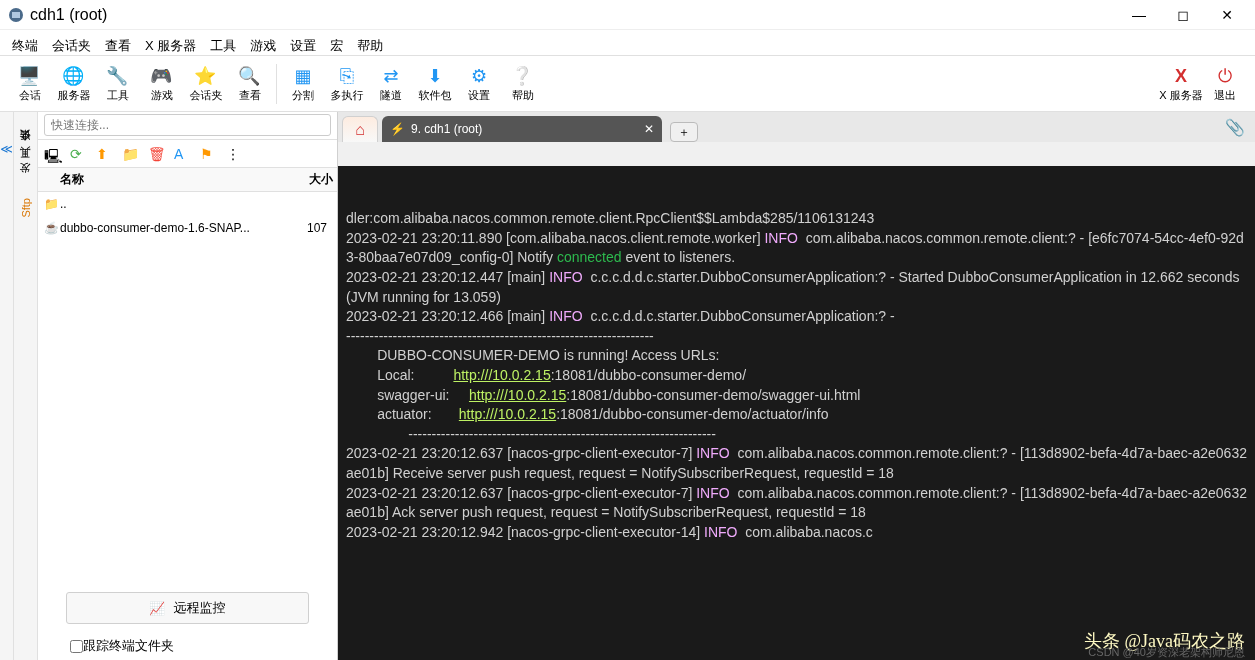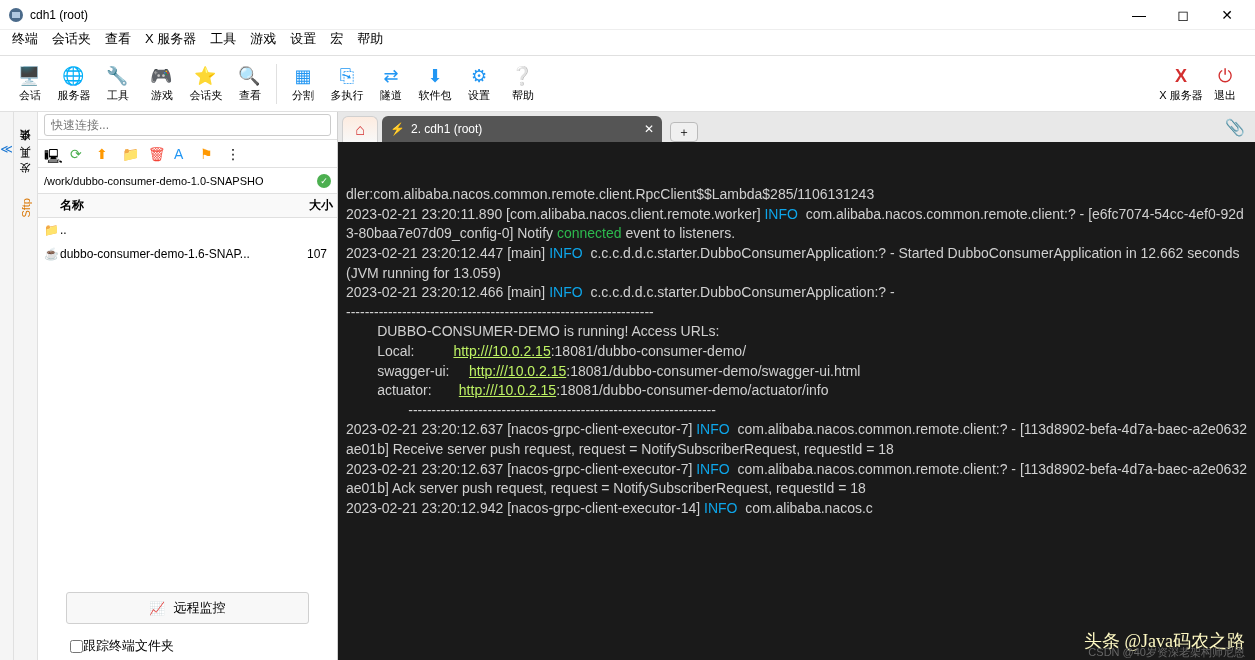--- a/index.html
+++ b/index.html
@@ -1,22 +1,22 @@
 <!DOCTYPE html>
 <html><head>
 <meta charset="utf-8">
 <style>
 * { box-sizing: border-box; margin: 0; padding: 0; font-family: "Microsoft YaHei", sans-serif; }
 body { width: 1255px; height: 660px; background: #fff; display: flex; flex-direction: column; overflow: hidden; }
 .titlebar { height: 30px; display: flex; align-items: center; padding: 0 8px; background: #fff; border-bottom: 1px solid #eee; }
 .titlebar-icon { width: 16px; height: 16px; margin-right: 6px; }
-.titlebar-text { font-size: 12px; flex: 1; }
+.titlebar-text { font-size: 16px; flex: 1; }
 .win-controls { display: flex; gap: 20px; padding-right: 8px; }
 .win-btn { width: 24px; height: 24px; display: flex; align-items: center; justify-content: center; cursor: pointer; font-size: 14px; }
-.menubar { height: 26px; display: flex; align-items: flex-start; padding: 0 12px; gap: 14px; font-size: 13px; border-bottom: 1px solid #e0e0e0; }
+.menubar { height: 26px; display: flex; align-items: flex-end; padding: 0 12px; gap: 14px; font-size: 13px; border-bottom: 1px solid #e0e0e0; }
 .menubar span { cursor: pointer; }
 .toolbar { height: 56px; display: flex; align-items: center; padding: 0 8px; border-bottom: 1px solid #e0e0e0; }
 .tool-btn { display: flex; flex-direction: column; align-items: center; justify-content: center; width: 44px; height: 52px; cursor: pointer; font-size: 11px; }
 .tool-icon { width: 24px; height: 24px; display: flex; align-items: center; justify-content: center; font-size: 18px; }
 .tool-spacer { flex: 1; }
 .tool-sep { width: 1px; height: 40px; background: #e0e0e0; margin: 0 4px; }
 .content { flex: 1; display: flex; overflow: hidden; }
 .vtabs { width: 24px; background: #f5f5f5; border-right: 1px solid #e0e0e0; display: flex; flex-direction: column; align-items: center; padding-top: 30px; }
 .vtab { writing-mode: vertical-rl; font-size: 11px; padding: 8px 2px; cursor: pointer; }
 .vtab-active { color: #d97706; }
@@ -36,22 +36,22 @@
 .col-size { width: 38px; text-align: right; padding-right: 4px; }
 .remote-monitor { height: 32px; margin: 8px 28px; border: 1px solid #d0d0d0; border-radius: 3px; display: flex; align-items: center; justify-content: center; gap: 8px; font-size: 13px; cursor: pointer; background: #f8f8f8; }
 .follow-check { height: 28px; display: flex; align-items: center; padding: 0 32px; font-size: 13px; }
 .terminal-area { flex: 1; display: flex; flex-direction: column; background: #f0f0f0; }
 .tab-strip { height: 30px; display: flex; align-items: flex-end; padding: 0 4px; background: #e8e8e8; position: relative; }
 .attach-icon { position: absolute; right: 10px; top: 6px; color: #1976d2; font-size: 16px; cursor: pointer; }
 .home-tab { width: 36px; height: 26px; background: linear-gradient(#fdece0,#f8f8f8); border-radius: 6px 6px 0 0; display: flex; align-items: center; justify-content: center; cursor: pointer; margin-right: 4px; border: 1px solid #d0d0d0; border-bottom: none; }
 .term-tab { width: 280px; height: 26px; background: #555; border-radius: 6px 6px 0 0; display: flex; align-items: center; color: #fff; font-size: 12px; padding: 0 8px; cursor: pointer; }
 .term-tab-close { margin-left: auto; cursor: pointer; }
 .new-tab { width: 28px; height: 20px; border: 1px solid #bbb; border-radius: 4px; margin-left: 8px; display: flex; align-items: center; justify-content: center; font-size: 12px; cursor: pointer; background: #f0f0f0; }
-.terminal { flex: 1; background: #1a1a1a; color: #d0d0d0; font-family: Consolas, monospace; font-size: 14px; line-height: 1.4; padding: 4px 8px; overflow: hidden; white-space: pre-wrap; word-break: break-all; position: relative; }
-.info { color: #0ea5e9; }
+.terminal { flex: 1; background: #1a1a1a; color: #d0d0d0; font-family: Consolas, monospace; font-size: 14px; line-height: 1.4; padding: 4px 8px; overflow: hidden; white-space: pre-wrap; word-break: break-all; position: relative; margin-top: 24px; }
+.info { color: #f0abfc; }
 .connected { color: #2dba4e; }
 .link { color: #bef264; text-decoration: underline; }
 .watermark { position: absolute; bottom: 6px; right: 10px; color: #fef9c3; font-size: 18px; font-family: "Microsoft YaHei"; pointer-events: none; }
 .watermark2 { position: absolute; bottom: 0; right: 10px; color: #666; font-size: 11px; pointer-events: none; }
 .collapse-handle { width: 14px; background: #f5f5f5; border-right: 1px solid #e0e0e0; display: flex; align-items: flex-start; justify-content: center; padding-top: 30px; font-size: 12px; color: #1976d2; cursor: pointer; }
 </style>
 </head>
 <body>
 
 <div class="titlebar">
@@ -158,24 +158,20 @@
     <div class="file-toolbar">
       <span class="file-icon">🖳</span>
       <span class="file-icon" style="color:#4CAF50">⟳</span>
       <span class="file-icon" style="color:#ff9800">⬆</span>
       <span class="file-icon" style="color:#ff9800">📁</span>
       <span class="file-icon" style="color:#f44336">🗑</span>
       <span class="file-icon" style="color:#2196F3">A</span>
       <span class="file-icon" style="color:#ff9800">⚑</span>
       <span class="file-icon">⋮</span>
     </div>
-    <div class="path-row">
-      <span class="path-text">/work/dubbo-consumer-demo-1.0-SNAPSHO</span>
-      <span class="check-ok">✓</span>
-    </div>
     <div class="file-header">
       <div style="width:22px"></div>
       <div class="col-name">名称</div>
       <div class="col-size">大小</div>
     </div>
     <div class="file-list">
       <div class="file-row">
         <span style="width:16px">📁</span>
         <span class="col-name">..</span>
         <span class="col-size"></span>
@@ -196,21 +192,21 @@
     </div>
   </div>
 
   <div class="terminal-area">
     <div class="tab-strip">
       <div class="home-tab">
           <span style="color:#d32f2f">⌂</span>
         </div>
       <div class="term-tab">
         <span style="color:#ffc107;margin-right:6px">⚡</span>
-        <span>2. cdh1 (root)</span>
+        <span>9. cdh1 (root)</span>
         <span class="term-tab-close">✕</span>
       </div>
       <div class="new-tab">＋</div>
       <span class="attach-icon">📎</span>
     </div>
     <div class="terminal" id="term">
       <div>dler:com.alibaba.nacos.common.remote.client.RpcClient$$Lambda$285/1106131243</div><div>2023-02-21 23:20:11.890 [com.alibaba.nacos.client.remote.worker] <span class="info">INFO</span>  com.alibaba.nacos.common.remote.client:? - [e6fc7074-54cc-4ef0-92d3-80baa7e07d09_config-0] Notify <span class="connected">connected</span> event to listeners.</div><div>2023-02-21 23:20:12.447 [main] <span class="info">INFO</span>  c.c.c.d.d.c.starter.DubboConsumerApplication:? - Started DubboConsumerApplication in 12.662 seconds (JVM running for 13.059)</div><div>2023-02-21 23:20:12.466 [main] <span class="info">INFO</span>  c.c.c.d.d.c.starter.DubboConsumerApplication:? - </div><div>------------------------------------------------------------------</div><div>        DUBBO-CONSUMER-DEMO is running! Access URLs:</div><div>        Local:          <span class="link">http:///10.0.2.15</span>:18081/dubbo-consumer-demo/</div><div>        swagger-ui:     <span class="link">http:///10.0.2.15</span>:18081/dubbo-consumer-demo/swagger-ui.html</div><div>        actuator:       <span class="link">http:///10.0.2.15</span>:18081/dubbo-consumer-demo/actuator/info</div><div>                ------------------------------------------------------------------</div><div>2023-02-21 23:20:12.637 [nacos-grpc-client-executor-7] <span class="info">INFO</span>  com.alibaba.nacos.common.remote.client:? - [113d8902-befa-4d7a-baec-a2e0632ae01b] Receive server push request, request = NotifySubscriberRequest, requestId = 18</div><div>2023-02-21 23:20:12.637 [nacos-grpc-client-executor-7] <span class="info">INFO</span>  com.alibaba.nacos.common.remote.client:? - [113d8902-befa-4d7a-baec-a2e0632ae01b] Ack server push request, request = NotifySubscriberRequest, requestId = 18</div><div>2023-02-21 23:20:12.942 [nacos-grpc-client-executor-14] <span class="info">INFO</span>  com.alibaba.nacos.c</div><div class="watermark">头条 @Java码农之路</div>
       <div class="watermark2">CSDN @40岁资深老架构师尼恩</div>
     </div>
   </div>

